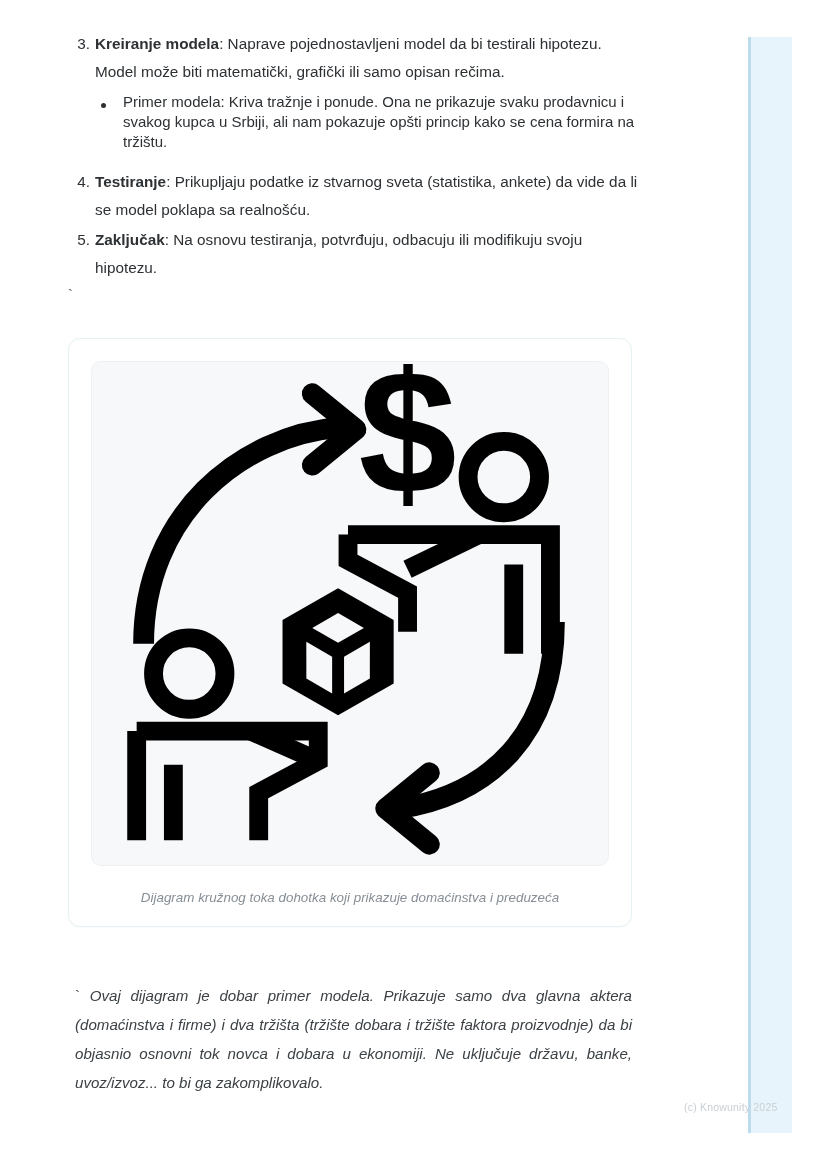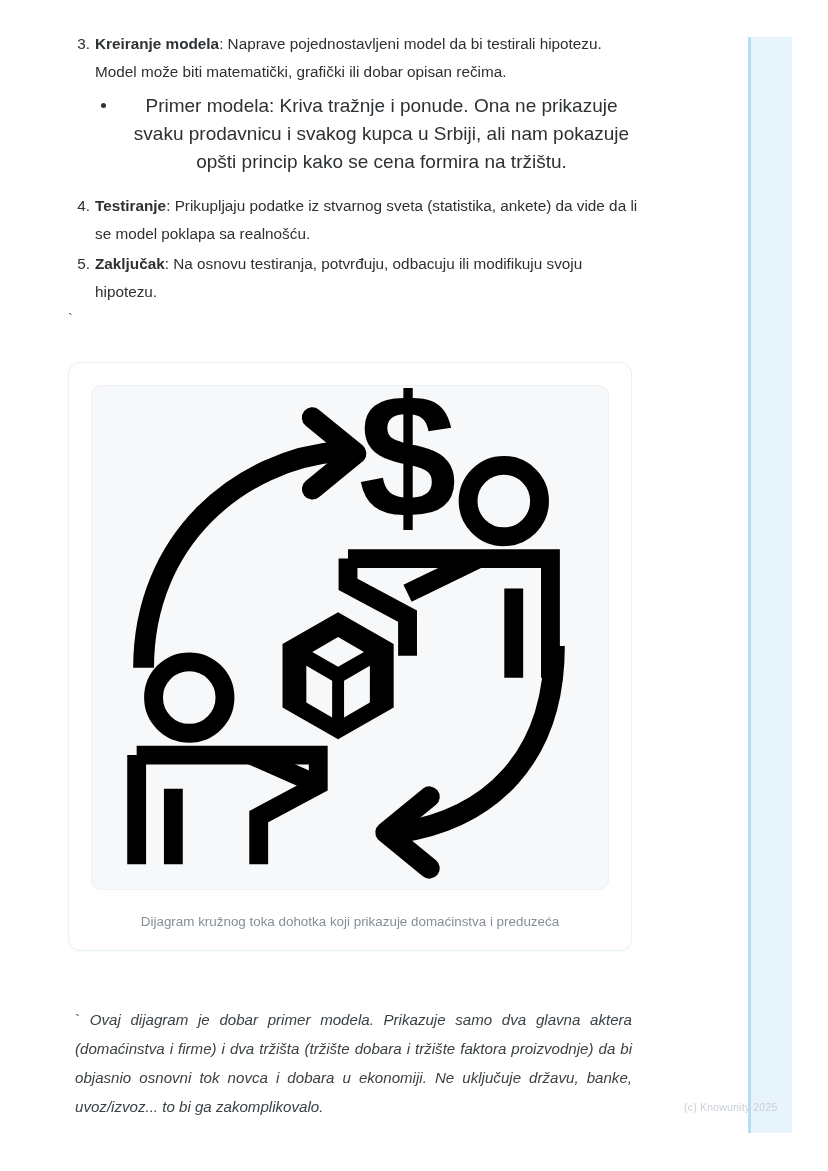--- a/index.html
+++ b/index.html
@@ -65,24 +65,23 @@
   li.step .lead { font-weight: bold; text-align: center; }
 
   ul.sub {
     margin: 6px 0 0 0;
     padding: 0;
     list-style: none;
   }
   ul.sub li {
     position: relative;
     padding-left: 28px;
-    font-size: 19px;
-    line-height: 28px;
-    color: #2d3134;
-    text-align: center;
+    font-size: 15px;
+    line-height: 20px;
+    color: #2d3134;
   }
   ul.sub li .dot {
     position: absolute;
     left: 6px;
     top: 11px;
     width: 5px; height: 5px;
     border-radius: 50%;
     background: #2d3134;
   }
 
@@ -113,20 +112,21 @@
     display: flex;
     align-items: center;
     justify-content: center;
     overflow: hidden;
   }
   .figure-inner svg { display: block; }
   .figure-caption {
     margin-top: 22px;
     text-align: center;
     font-size: 13.4px;
+    font-style: italic;
     color: #868e96;
     line-height: 20px;
   }
 
   
   .closing {
     margin: 54px 8px 0 15px;
     font-size: 15.1px;
     font-style: italic;
     line-height: 29px;
@@ -154,21 +154,21 @@
 <div id="page">
 
   <div class="side-rail"></div>
 
   <div class="content">
 
     <ol class="steps">
 
       <li class="step">
         <span class="num">3.</span>
-        <span class="lead">Kreiranje modela</span><span>: Naprave pojednostavljeni model da bi testirali hipotezu. Model može biti matematički, grafički ili dobar opisan rečima.</span>
+        <span class="lead">Kreiranje modela</span><span>: Naprave pojednostavljeni model da bi testirali hipotezu. Model može biti matematički, grafički ili samo opisan rečima.</span>
         <ul class="sub">
           <li>
             <span class="dot"></span>
             <span>Primer modela: Kriva tražnje i ponude. Ona ne prikazuje svaku prodavnicu i svakog kupca u Srbiji, ali nam pokazuje opšti princip kako se cena formira na tržištu.</span>
           </li>
         </ul>
       </li>
 
       <div class="gap-sm"></div>
 

